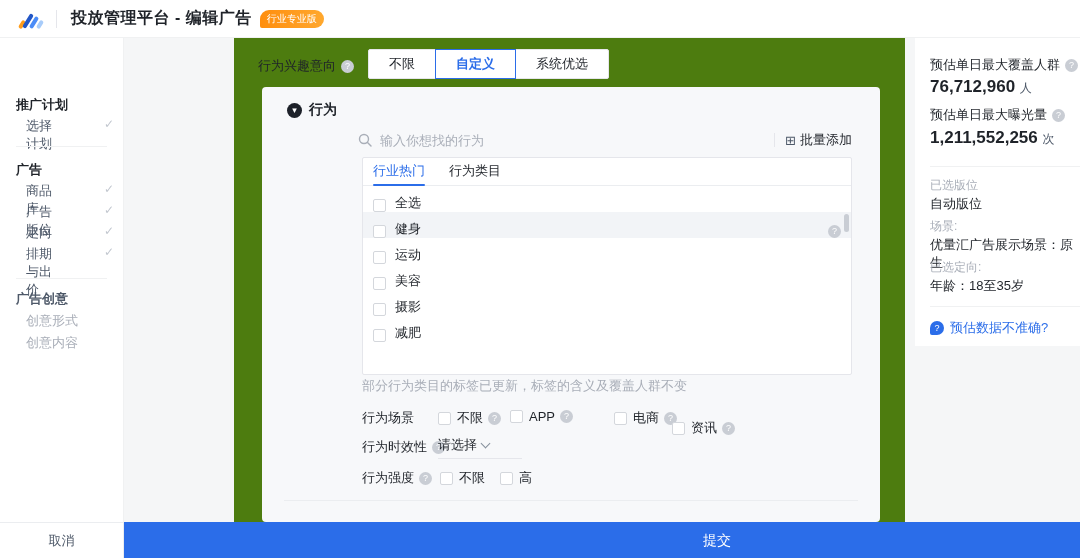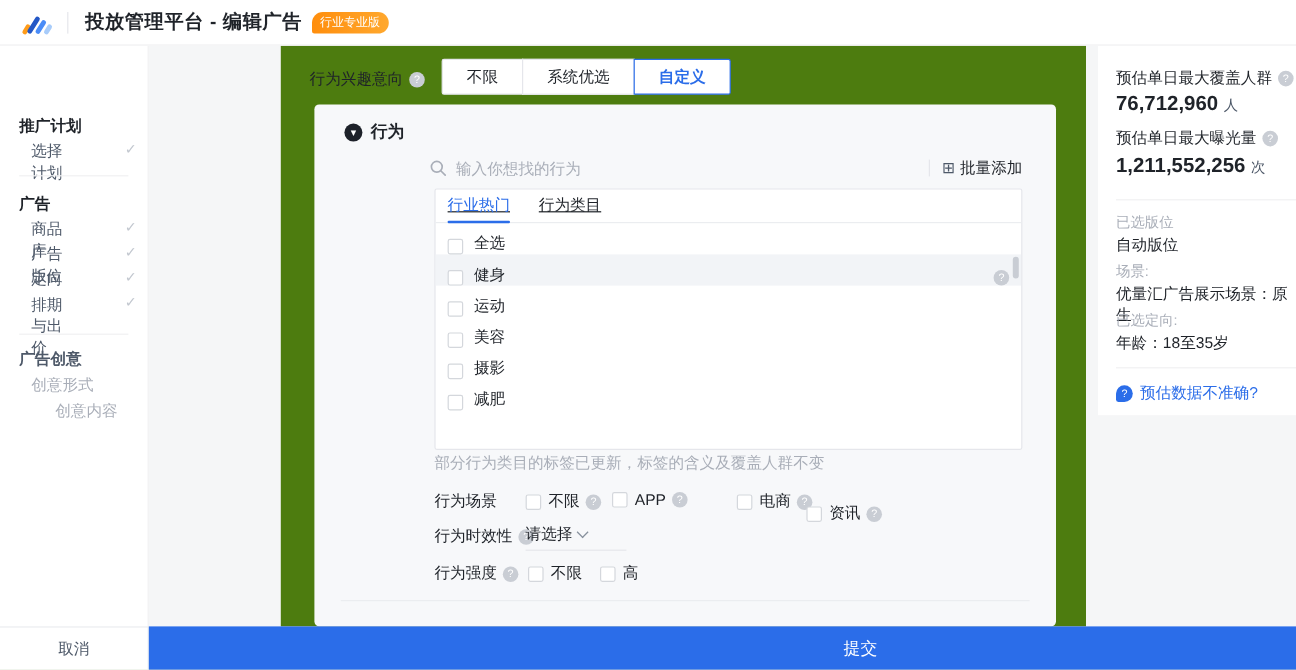--- a/index.html
+++ b/index.html
@@ -50,21 +50,21 @@
   .search-row svg { flex:0 0 auto; }
   .search-input { flex:1; border:none; outline:none; background:transparent; font-size:13px; margin-left:8px;
     color:#1F2329; font-family:inherit; }
   .search-input::placeholder { color:#A9AEB8; }
   .batch-sep { width:1px; height:14px; background:#E5E6EB; margin:0 10px; }
   .batch-add { display:flex; align-items:center; gap:4px; color:#1F2329; cursor:pointer; white-space:nowrap; }
   .batch-icon { font-size:13px; color:#4E5969; }
 
   .tabs-box { position:absolute; left:100px; top:70px; width:490px; height:218px; background:#fff;
     border:1px solid #E5E6EB; border-radius:2px; }
-  .tabs { height:28px; border-bottom:1px solid #EBEDF0; display:flex; align-items:center; padding-left:10px; position:relative;text-decoration:underline; }
+  .tabs { height:28px; border-bottom:1px solid #EBEDF0; display:flex; align-items:center; padding-left:10px; position:relative; }
   .tab { margin-right:24px; cursor:pointer; position:relative; height:28px; line-height:26px; }
   .tab.active { color:#2B6DE9; }
   .tab.active::after { content:""; position:absolute; left:0; right:0; bottom:0; height:2px; background:#2B6DE9; border-radius:1px; }
   .list { position:relative; height:188px; overflow:hidden; }
   .lrow { height:26px; display:flex; align-items:flex-end; padding:0 10px; }
   .lrow.hl { background:#F2F4F7; }
   .lrow .help { margin-left:auto; }
   .cb { width:13px; height:13px; border:1px solid #D4D7DC; border-radius:2px; background:#fff;
     display:inline-block; flex:0 0 auto; }
   .lrow .cb { margin-right:9px; }
@@ -144,36 +144,36 @@
   <div class="sb-i" style="top:207px;">
     <span>排期与出价</span>
     <span class="check">✓</span>
   </div>
   <div class="sb-div" style="top:240px;"></div>
 
   <div class="sb-h dim" style="top:252px;">广告创意</div>
   <div class="sb-i dim" style="top:274px;">
     <span>创意形式</span>
   </div>
-  <div class="sb-i dim" style="top:296px;margin-left:20px;">
+  <div class="sb-i dim" style="top:296px;">
     <span>创意内容</span>
   </div>
 </div>
 
 <div class="main-card">
 
   <div class="field-label">
     <span>行为兴趣意向</span>
     <span class="help">?</span>
   </div>
 
   <div class="btn-group">
     <div class="seg">不限</div>
+    <div class="seg active">自定义</div>
     <div class="seg">系统优选</div>
-    <div class="seg active">自定义</div>
   </div>
 
   <div class="panel">
 
     <div class="bh-header">
       <span class="collapse">▾</span>
       <span class="bh-title">行为</span>
     </div>
 
     <div class="search-row">

